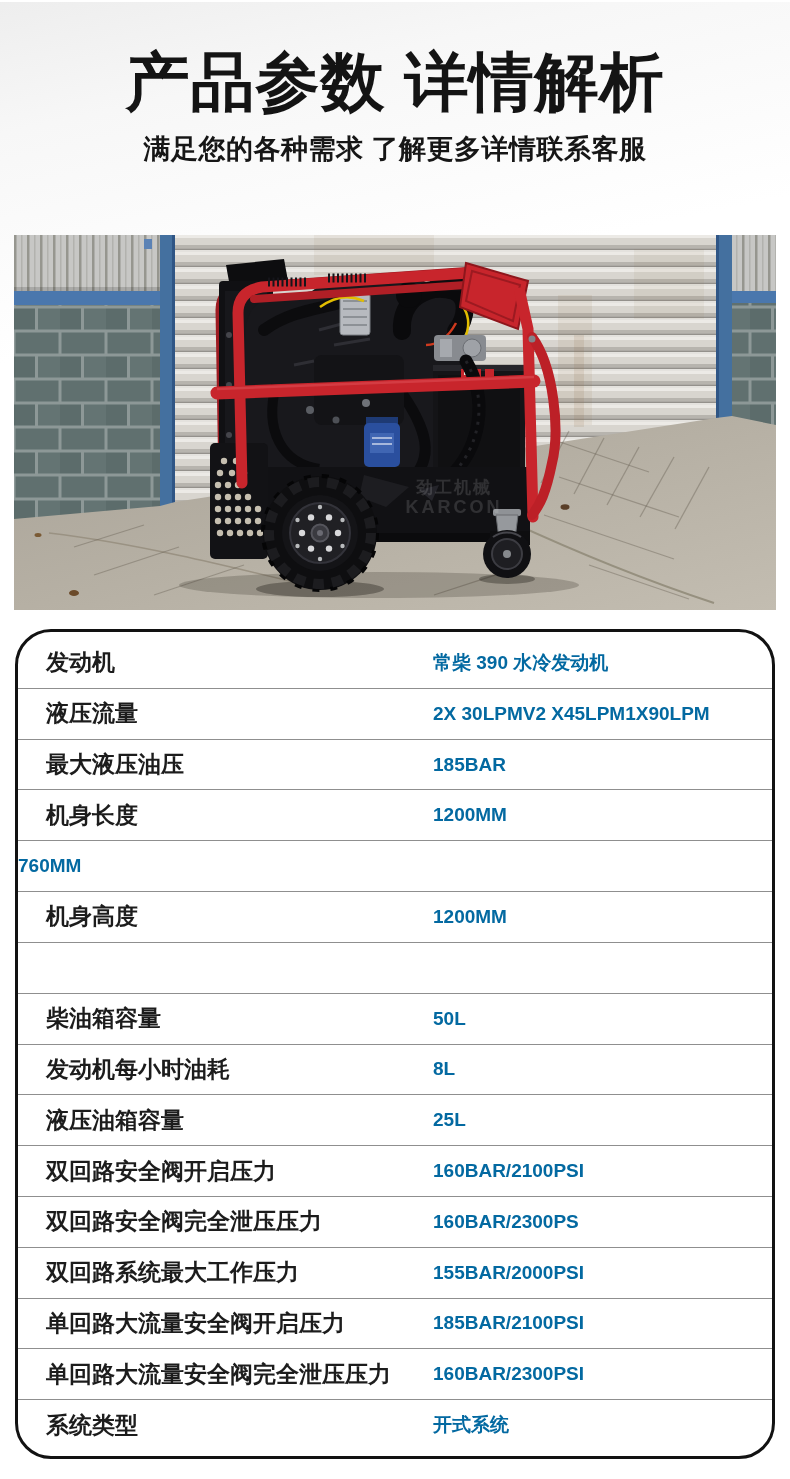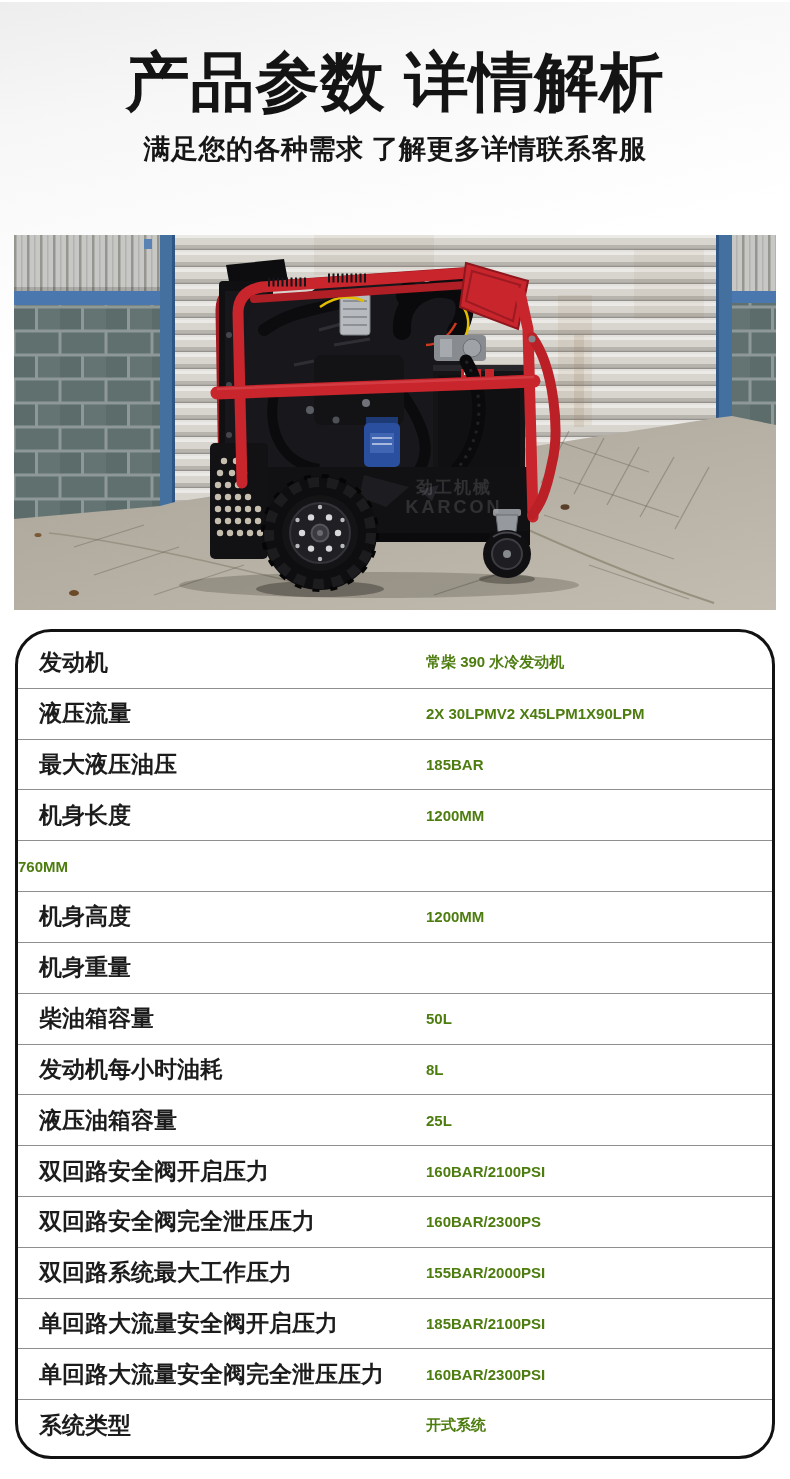--- a/index.html
+++ b/index.html
@@ -34,26 +34,26 @@
     background:#fff;
     display:flex;flex-direction:column;
     padding:6px 0;
   }
   .row{
     flex:1;display:flex;align-items:center;
     border-bottom:1px solid #8f8f8f;
   }
   .row:last-child{border-bottom:none;}
   .lab{
-    flex:0 0 387px;padding-left:21px;
+    flex:0 0 387px;padding-left:28px;
     font-size:23px;font-weight:700;color:#1c1c1c;
     white-space:nowrap;
   }
   .val{
-    flex:1;font-size:15px;font-weight:700;color:#4d7c0f;
+    flex:1;font-size:19px;font-weight:700;color:#0369a1;
     white-space:nowrap;
   }
 </style>
 </head>
 <body>
 
 <div class="page">
 
   <div class="hdr">
     <h1 class="title">产品参数 详情解析</h1>
@@ -311,21 +311,20 @@
         <div class="val">1200MM</div>
       </div>
     <div class="row">
         <div class="val">760MM</div>
       </div>
     <div class="row">
         <div class="lab">机身高度</div>
         <div class="val">1200MM</div>
       </div>
     <div class="row">
-        <div class="lab">机身重量</div>
       </div>
     <div class="row">
         <div class="lab">柴油箱容量</div>
         <div class="val">50L</div>
       </div>
     <div class="row">
         <div class="lab">发动机每小时油耗</div>
         <div class="val">8L</div>
       </div>
     <div class="row">

